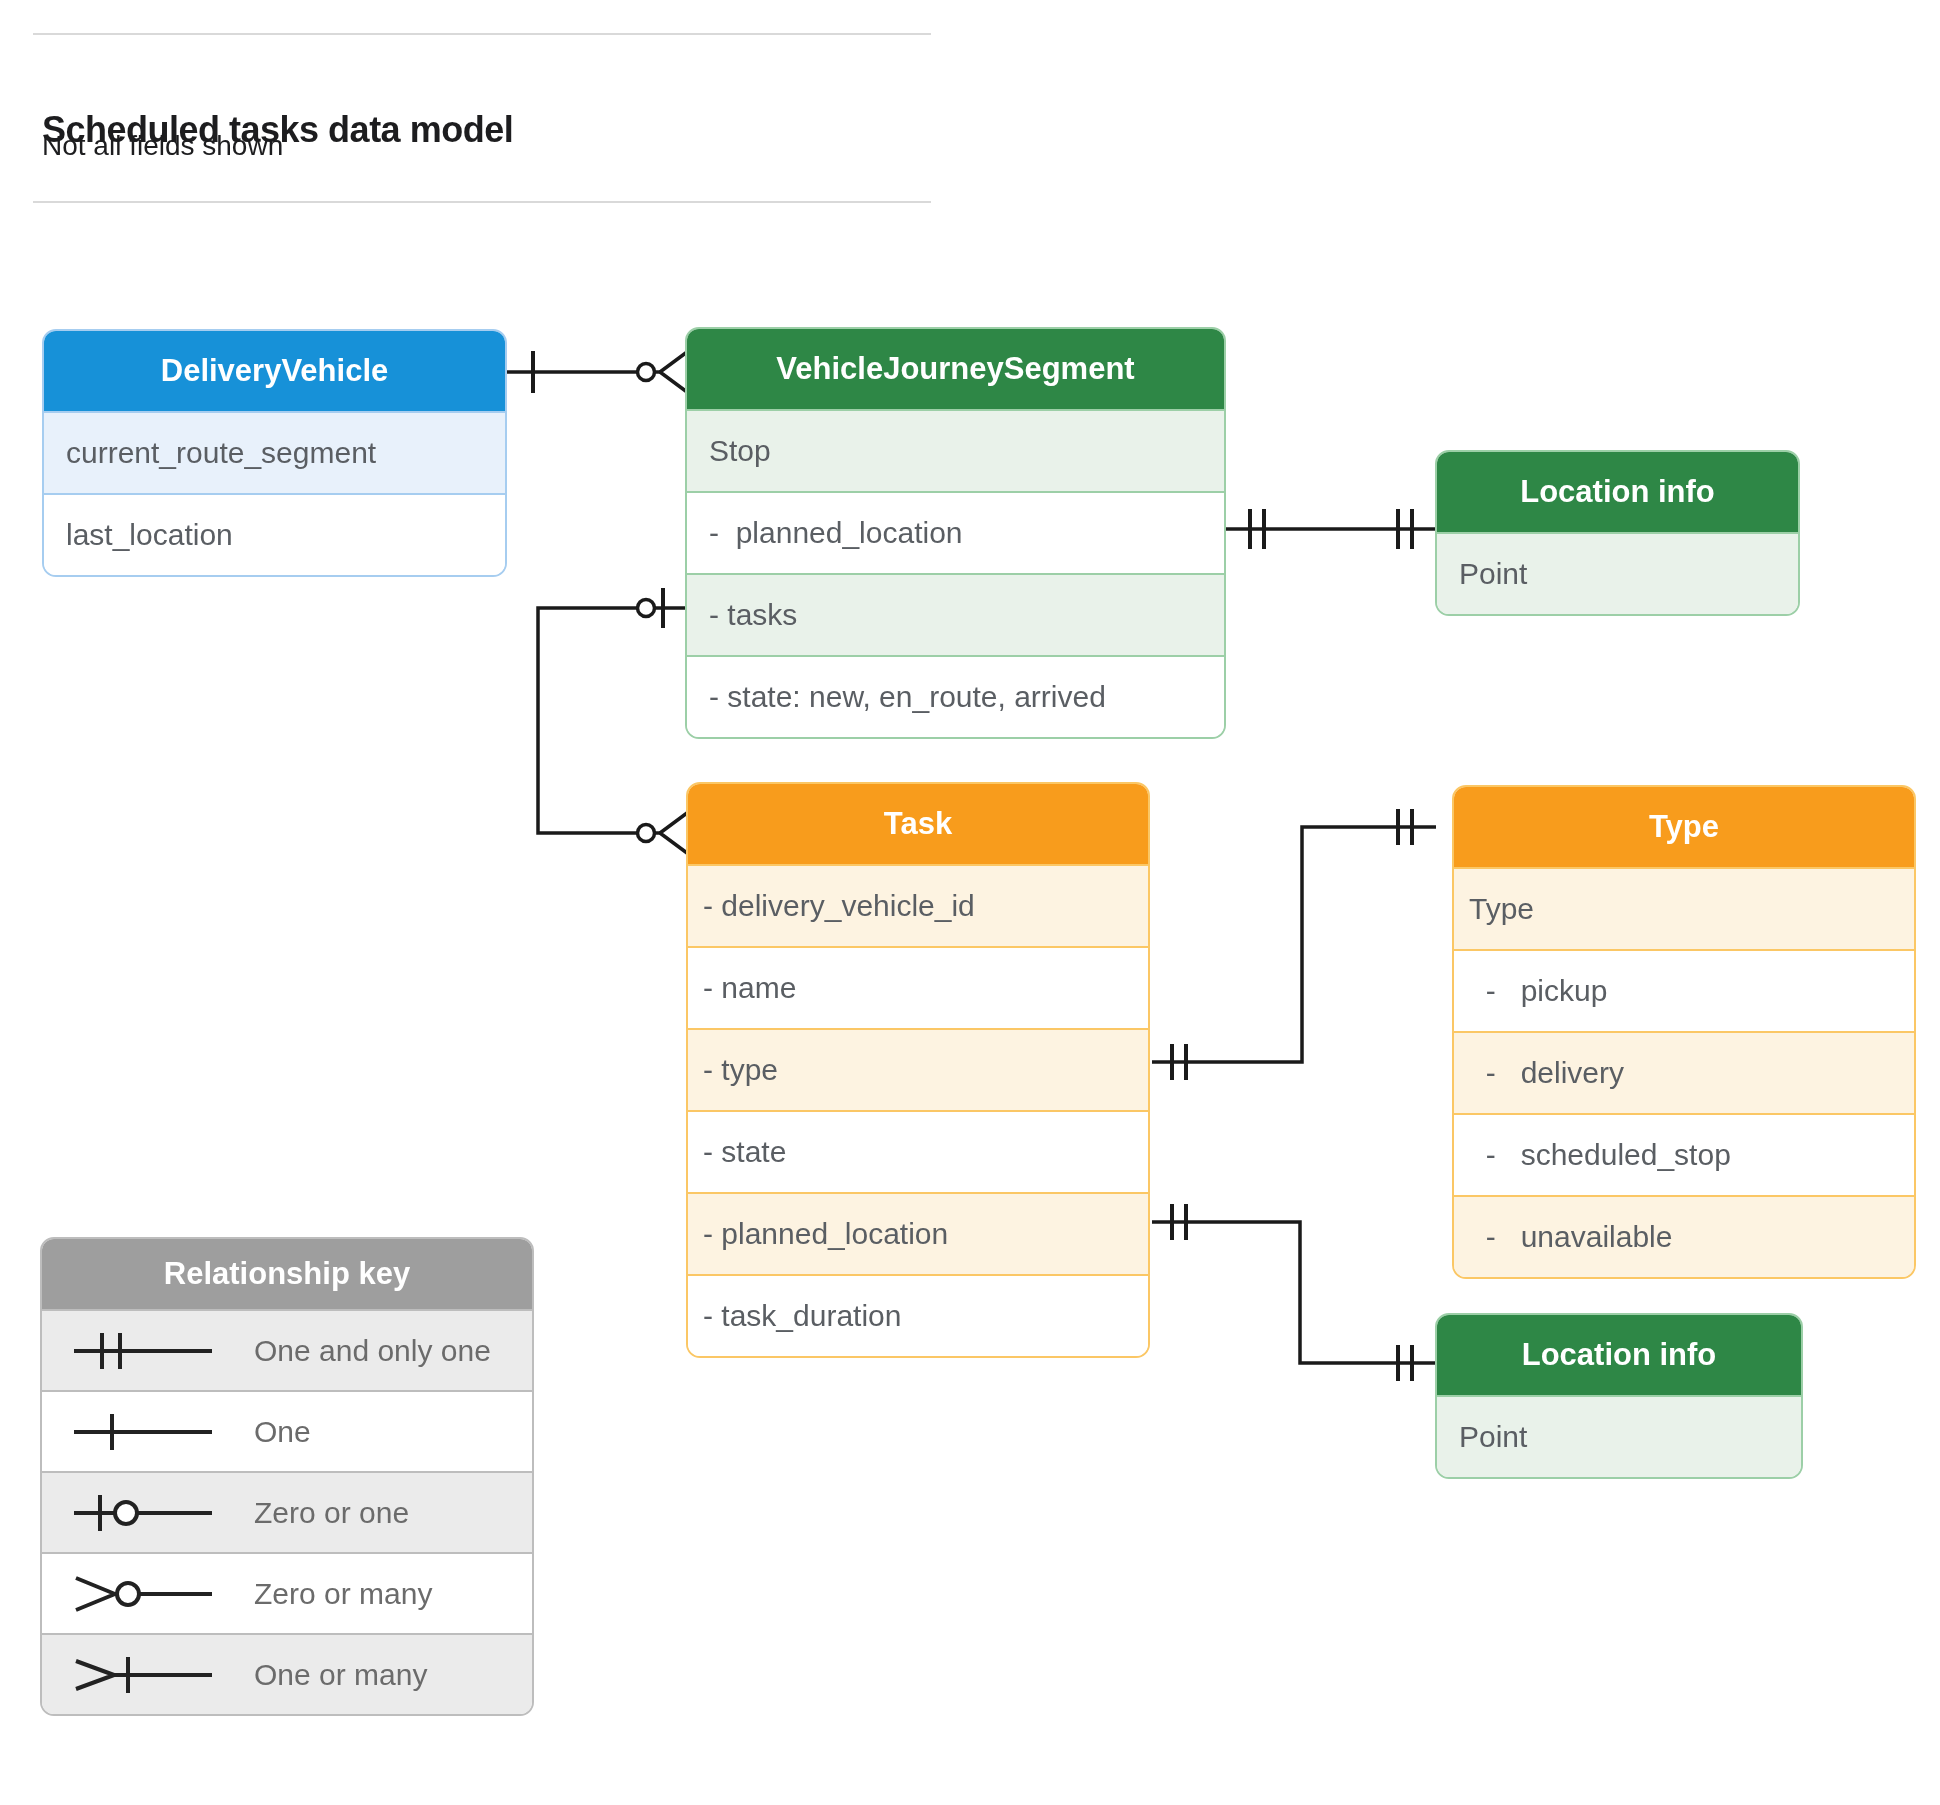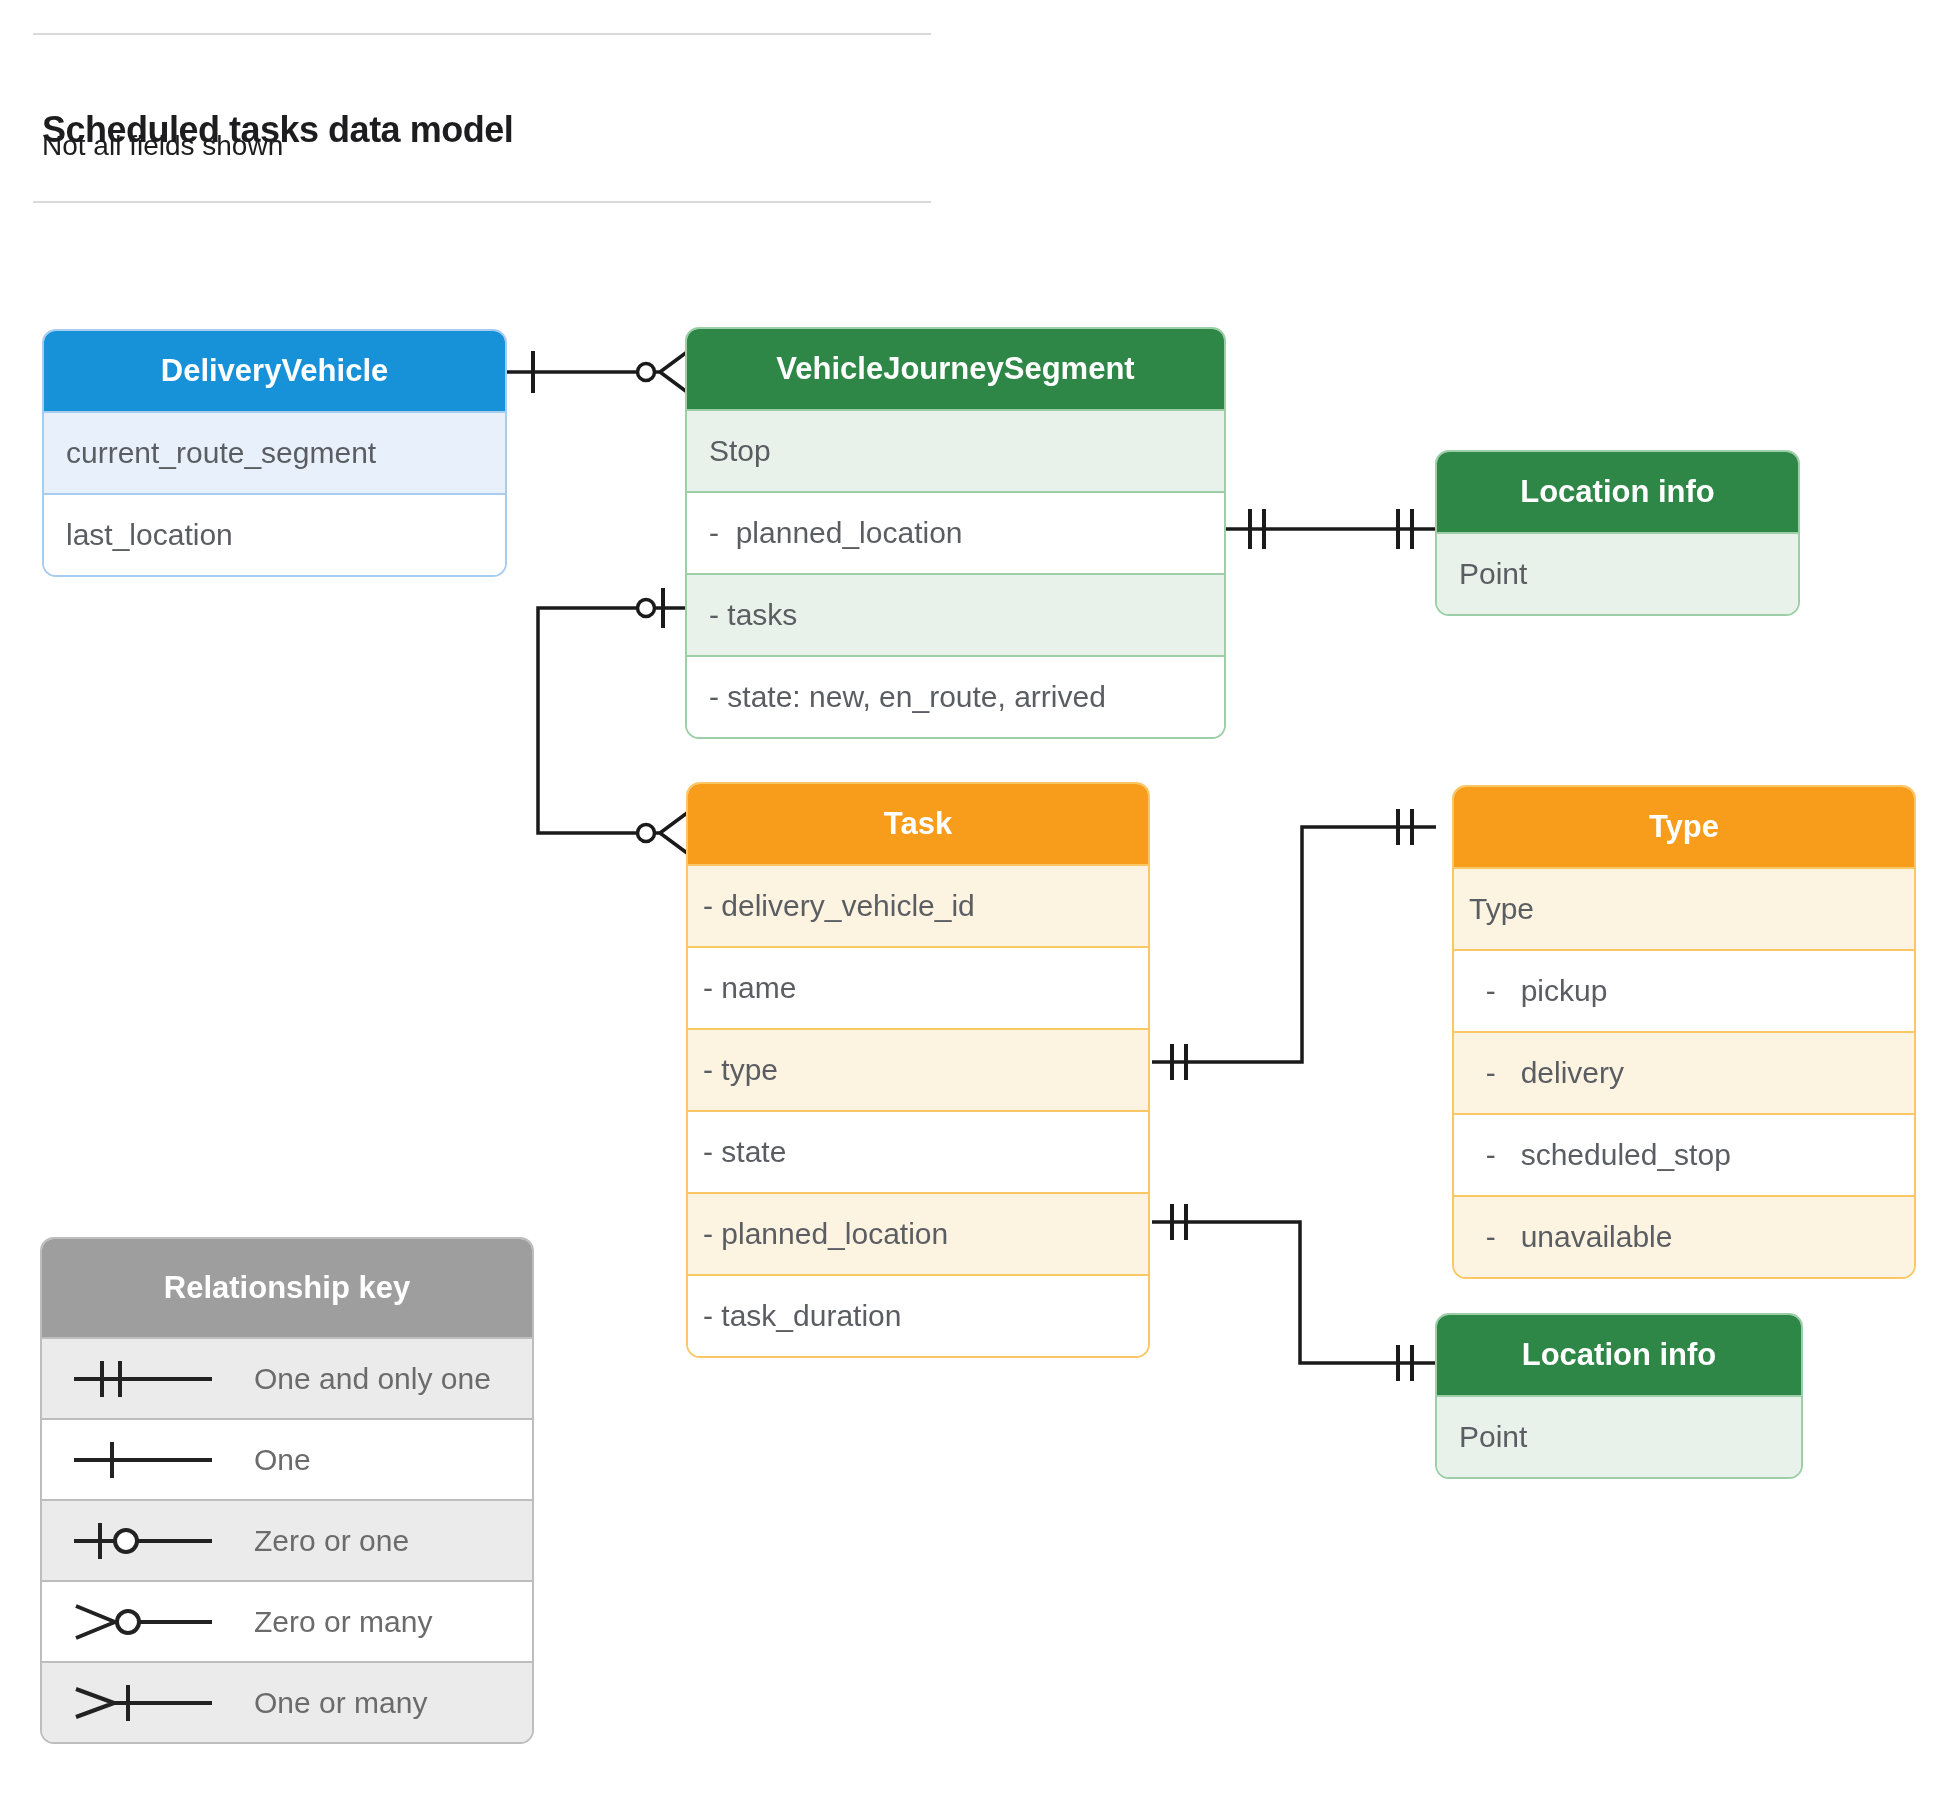--- a/index.html
+++ b/index.html
@@ -55,21 +55,21 @@
   .theme-gray > div:nth-child(even){background:var(--c-gray-tint);}
 
   #e-dv{left:42px;top:329px;width:465px;}
   #e-vjs{left:685px;top:327px;width:541px;}
   #e-loc-top{left:1435px;top:450px;width:365px;}
   #e-task{left:686px;top:782px;width:464px;}
   #e-type{left:1436px;top:785px;width:464px;margin-left:16px;}
   #e-loc-bottom{left:1435px;top:1313px;width:368px;}
 
   #e-key{left:40px;top:1237px;width:494px;}
-  #e-key .hdr{height:98px;text-align:center;}
+  #e-key .hdr{height:70px;text-align:center;}
   #e-key .row{height:79px;padding-left:26px;}
   .sym{width:150px;height:44px;margin-right:36px;flex-shrink:0;}
   .sym line, .sym path{stroke:#222;stroke-width:4;fill:none;}
   .sym circle{stroke:#222;stroke-width:4;fill:#fff;}
 
   #connectors{position:absolute;left:0;top:0;pointer-events:none;}
   #connectors path.wire{stroke:#1a1a1a;stroke-width:3.5;fill:none;}
   #connectors line.tick{stroke:#1a1a1a;stroke-width:4;}
   #connectors circle.zero{stroke:#1a1a1a;stroke-width:3.5;fill:#ffffff;}
   #connectors path.crow{stroke:#1a1a1a;stroke-width:3.5;fill:none;}

